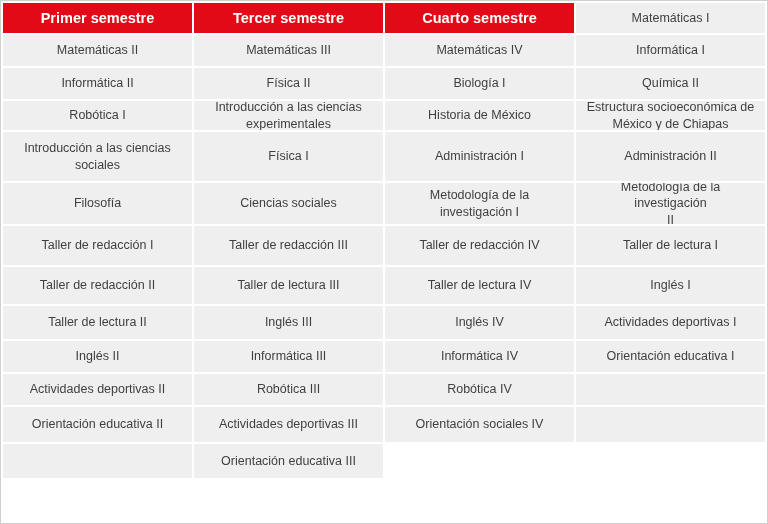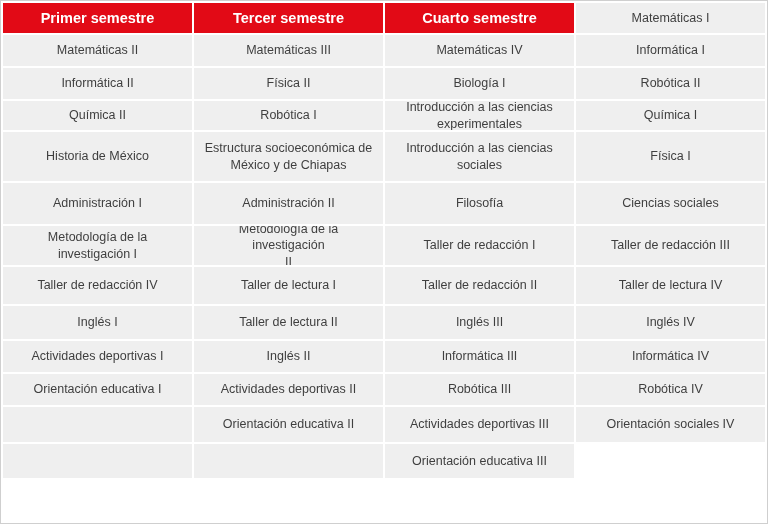--- a/index.html
+++ b/index.html
@@ -60,27 +60,25 @@
     <div class="cell">Matemáticas I</div>
     <div class="cell">Matemáticas II</div>
     <div class="cell">Matemáticas III</div>
     <div class="cell">Matemáticas IV</div>
 
     <div class="cell">Informática I</div>
     <div class="cell">Informática II</div>
     <div class="cell">Física II</div>
     <div class="cell">Biología I</div>
 
-    <div class="cell">Robótica II</div>
     <div class="cell">Química II</div>
     <div class="cell">Robótica I</div>
 
     <div class="cell">Introducción a las ciencias
 experimentales</div>
-    <div class="cell">Química I</div>
     <div class="cell">Historia de México</div>
     <div class="cell">Estructura socioeconómica de
 México y de Chiapas</div>
 
     <div class="cell">Introducción a las ciencias
 sociales</div>
     <div class="cell">Física I</div>
     <div class="cell">Administración I</div>
     <div class="cell">Administración II</div>
 
@@ -90,20 +88,21 @@
 investigación I</div>
     <div class="cell">Metodología de la investigación
 II</div>
 
     <div class="cell">Taller de redacción I</div>
     <div class="cell">Taller de redacción III</div>
     <div class="cell">Taller de redacción IV</div>
 
     <div class="cell">Taller de lectura I</div>
     <div class="cell">Taller de redacción II</div>
+    <div class="cell">Taller de lectura III</div>
     <div class="cell">Taller de lectura IV</div>
 
     <div class="cell">Inglés I</div>
     <div class="cell">Taller de lectura II</div>
     <div class="cell">Inglés III</div>
     <div class="cell">Inglés IV</div>
 
     <div class="cell">Actividades deportivas I</div>
     <div class="cell">Inglés II</div>
     <div class="cell">Informática III</div>

